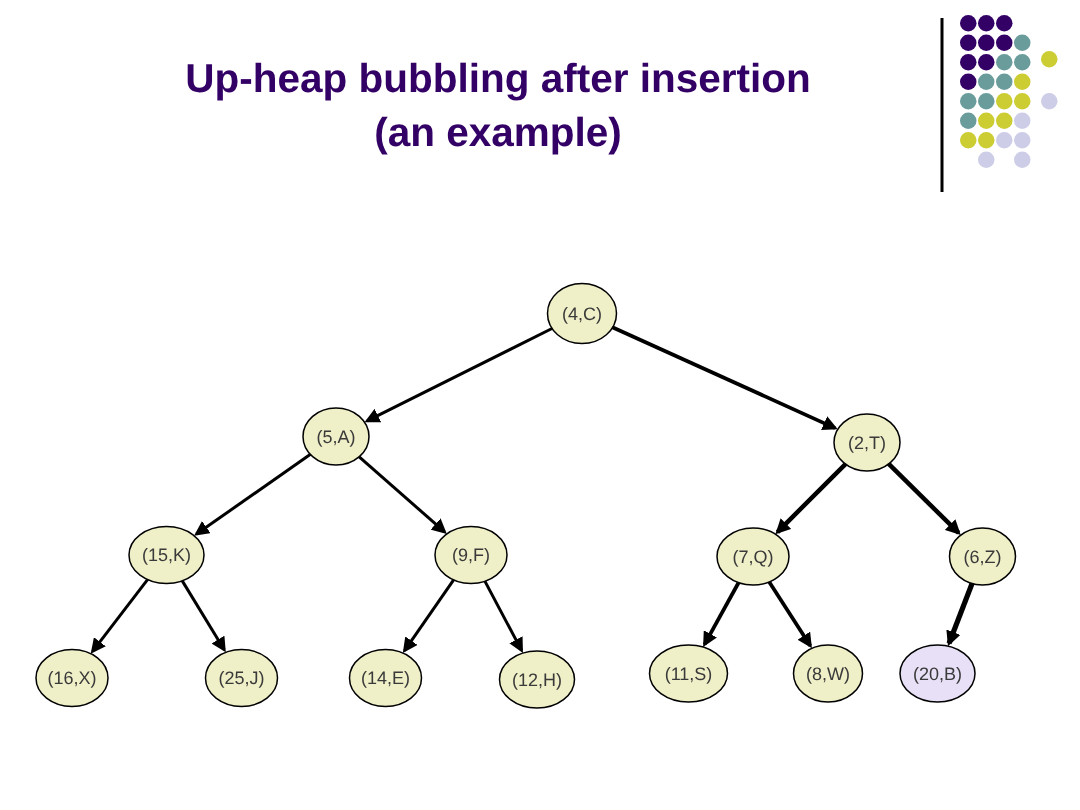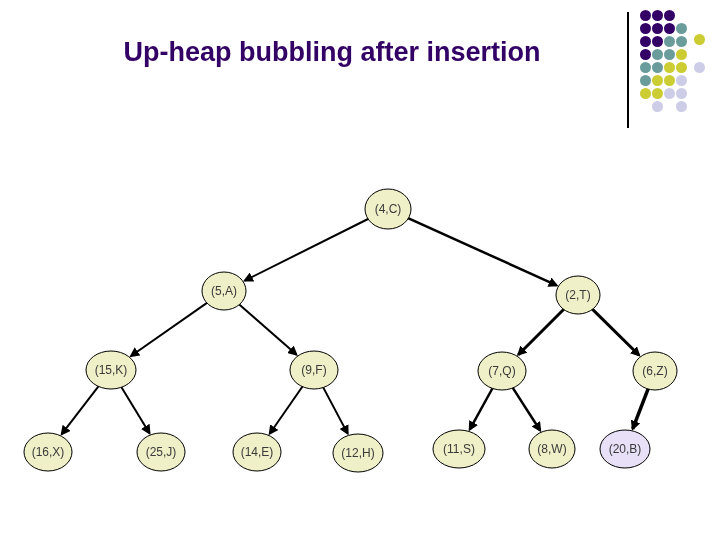--- a/index.html
+++ b/index.html
@@ -51,20 +51,21 @@
     font-size: 12px;
   }
 </style>
 </head>
 <body>
 
 <div class="slide" style="background: rgb(255, 255, 255);">
 
   <div class="title" style="color: rgb(51, 0, 102);">
     <div>Up-heap bubbling after insertion</div>
+    <div>(an example)</div>
   </div>
 
   <div class="divider" style="background: rgb(0, 0, 0);"></div>
 
   <div class="dots">
       <div class="dot" style="left: 639.5px; top: 9.5px; background: rgb(51, 0, 102);"></div>
       <div class="dot" style="left: 651.5px; top: 9.5px; background: rgb(51, 0, 102);"></div>
       <div class="dot" style="left: 663.5px; top: 9.5px; background: rgb(51, 0, 102);"></div>
       <div class="dot" style="left: 639.5px; top: 22.5px; background: rgb(51, 0, 102);"></div>
       <div class="dot" style="left: 651.5px; top: 22.5px; background: rgb(51, 0, 102);"></div>

